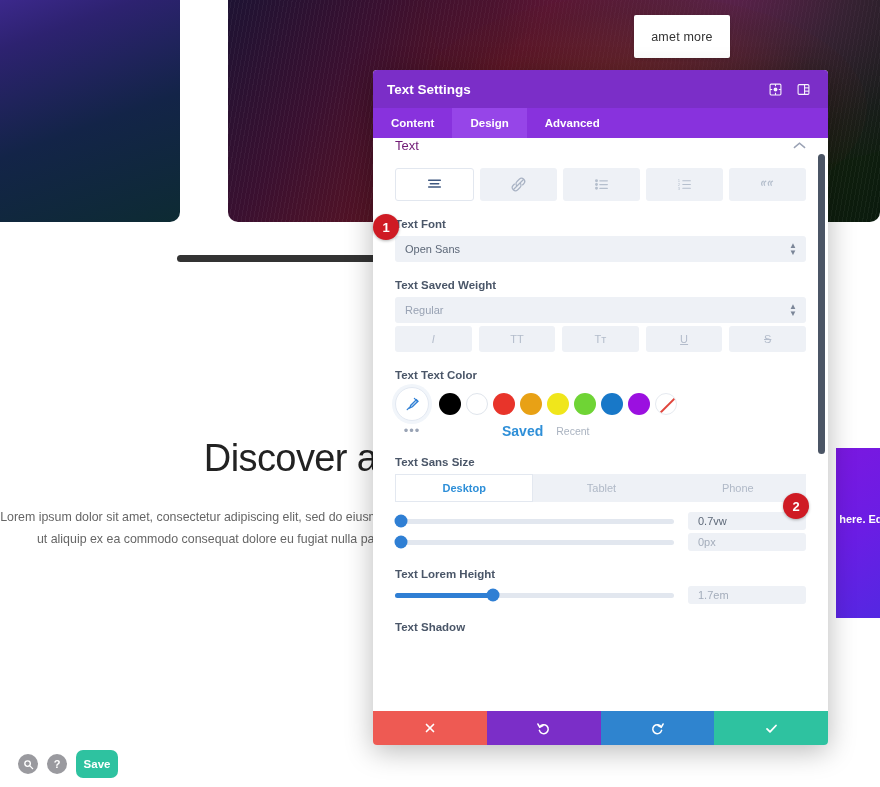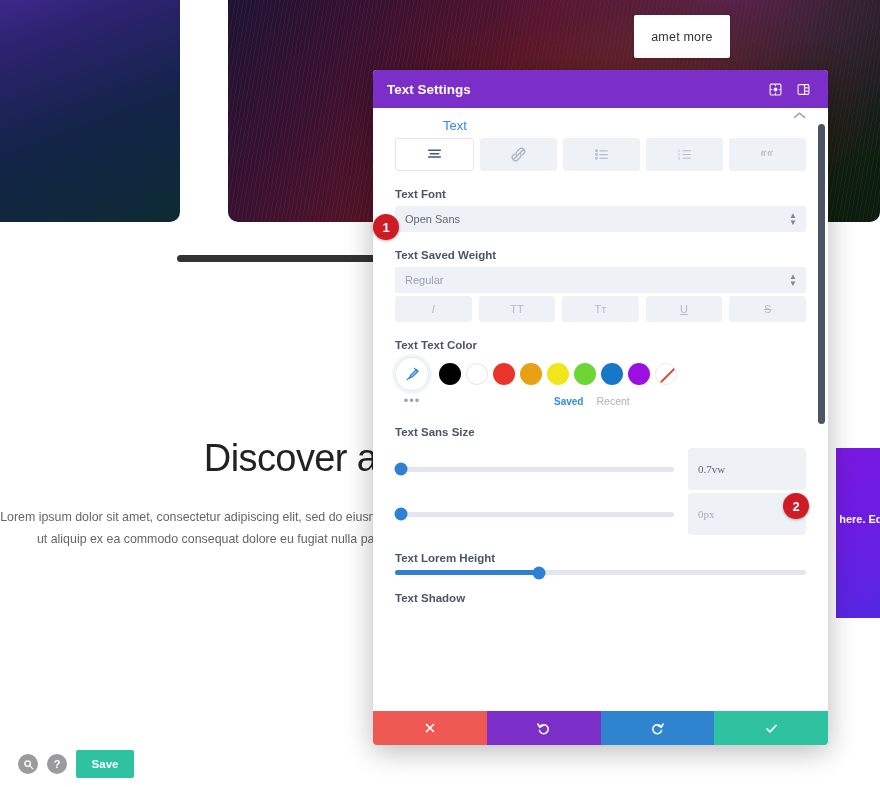--- a/index.html
+++ b/index.html
@@ -72,21 +72,21 @@
 
   
   .fab-row { position: absolute; left: 18px; top: 750px; display: flex; align-items: center; gap: 9px; }
   .fab {
     width: 20px; height: 20px; border-radius: 50%; background: #9a9a9f;
     color: #fff; display: flex; align-items: center; justify-content: center;
     font-size: 11px; font-weight: 700; cursor: pointer;
   }
   .fab svg { display: block; }
   .save-btn {
-    width: 58px; height: 28px; background: #2ec2a0; border: none; border-radius: 2px;
+    width: 42px; height: 28px; background: #2ec2a0; border: none; border-radius: 7px;
     color: #fff; font-size: 11.5px; font-weight: 600; cursor: pointer;
     display: flex; align-items: center; justify-content: center;
   }
 
   
   .modal {
     position: absolute; left: 373px; top: 70px; width: 455px; height: 675px;
     background: #ffffff; border-radius: 4px;
     box-shadow: 0 6px 28px rgba(0,0,0,0.28);
     display: flex; flex-direction: column; overflow: hidden;
@@ -109,22 +109,22 @@
     background: transparent;
   }
   .tab.active { background: #9645e8; }
 
   .modal-body {
     position: relative; flex: 1 1 auto; overflow: hidden; background: #fff;
   }
   .scroll-inner { position: absolute; left: 0; top: 0; right: 0; padding: 0 22px 0 22px; }
 
   .section-head {
-    position: relative; padding-top: 10px; height: 22px;
-    color: #3b82f6; font-size: 13px; overflow: hidden; margin-left: 48px;
+    position: relative; padding-top: 0; height: 22px;
+    color: #701a75; font-size: 13px; overflow: hidden;
   }
   .section-head .chev { position: absolute; right: 0; top: 0px; color: #9aa2b4; font-size: 13px; }
 
   .fmt-row { display: flex; gap: 6px; margin-top: 8px; }
   .fmt-btn {
     flex: 1; height: 33px; background: #eef1f6; border: none; border-radius: 3px;
     display: flex; align-items: center; justify-content: center; cursor: pointer;
     color: #9aa5bb;
   }
   .fmt-btn.active { background: #ffffff; border: 1px solid #e2e7ef; color: #3f5880; }
@@ -161,42 +161,42 @@
   .swatch.white { background: #fff; border: 1px solid #e0e5ec; }
   .swatch.none {
     background: #fff; border: 1px solid #e6eaf0; position: relative; overflow: hidden;
   }
   .swatch.none::after {
     content: ""; position: absolute; left: 50%; top: -3px; width: 1.5px; height: 30px;
     background: #e0453c; transform: rotate(45deg); transform-origin: center;
   }
   .color-meta { display: flex; align-items: center; margin-top: 2px; height: 16px; position: relative; }
   .dots { font-size: 13px; color: #9aa4b5; letter-spacing: 1px; width: 34px; text-align: center; margin-right: 5px; line-height: 8px;}
-  .saved-link { font-size: 10px; font-weight: 700; color: #2e8fd8; cursor: pointer; margin-left: 120px; }
+  .saved-link { font-size: 14px; font-weight: 700; color: #2e8fd8; cursor: pointer; margin-left: 68px; }
   .recent-link { font-size: 10.5px; color: #aab3c0; cursor: pointer; margin-left: 13px; }
 
   .device-row { display: flex; gap: 0px; margin-top: 4px; }
   .device-tab {
     flex: 1; height: 28px; background: #eef1f6; border: none;
     display: flex; align-items: center; justify-content: center;
     font-size: 11px; color: #b0b9c7; cursor: pointer;
   }
   .device-tab.active { background: #ffffff; border: 1px solid #e3e8f0; color: #2e8fd8; font-weight: 700; }
 
   .slider-row { display: flex; align-items: center; margin-top: 10px; gap: 14px; }
   .slider { position: relative; flex: 1; height: 5px; background: #e2e7ef; border-radius: 3px; cursor: pointer; }
   .slider .fill { position: absolute; left: 0; top: 0; height: 5px; background: #2f7fd4; border-radius: 3px; }
   .slider .knob {
     position: absolute; top: 50%; transform: translate(-50%, -50%);
     width: 13px; height: 13px; border-radius: 50%; background: #2f7fd4; cursor: grab;
   }
   .num-box {
-    width: 118px; height: 42px; background: #eef1f6; border-radius: 3px;
+    width: 118px; height: 18px; background: #eef1f6; border-radius: 3px;
     display: flex; align-items: center; padding: 0 10px;
-    font-size: 11px; color: #5d6878; cursor: text; flex: 0 0 auto; font-family: Liberation Serif, serif;
+    font-size: 11px; color: #5d6878; cursor: text; flex: 0 0 auto;
   }
   .num-box.muted { color: #a4adbb; }
 
   .scrollbar-track {
     position: absolute; right: 3px; top: 4px; width: 7px; bottom: 4px;
     background: transparent;
   }
   .scrollbar-thumb {
     position: absolute; right: 0; top: 12px; width: 7px; height: 300px;
     background: #4b5565; border-radius: 4px; cursor: grab;
@@ -272,20 +272,25 @@
       <div class="hdr-icon">
         <svg width="13" height="13" viewBox="0 0 24 24" fill="none" stroke="#fff" stroke-width="2">
           <rect x="2" y="3" width="20" height="18" rx="2"></rect>
           <line x1="14" y1="3" x2="14" y2="21"></line>
           <line x1="14" y1="9" x2="22" y2="9"></line>
             <line x1="14" y1="15" x2="22" y2="15"></line>
         </svg>
       </div>
     </div>
 
+    <div class="modal-tabs">
+      <div class="tab">Content</div>
+      <div class="tab active">Design</div>
+      <div class="tab">Advanced</div>
+    </div>
 
     <div class="modal-body">
       <div class="scroll-inner">
 
         <div class="section-head">
           <span>Text</span>
           <span class="chev">
             <svg width="13" height="9" viewBox="0 0 14 9" fill="none" stroke="#9aa2b4" stroke-width="1.6">
               <polyline points="1,7 7,2 13,7"></polyline>
             </svg>
@@ -377,20 +382,25 @@
           <div class="swatch" style="background:#9b10e0"></div>
           <div class="swatch none"></div>
         </div>
         <div class="color-meta">
           <div class="dots">•••</div>
           <div class="saved-link">Saved</div>
           <div class="recent-link">Recent</div>
         </div>
 
         <div class="field-label">Text Sans Size</div>
+        <div class="device-row">
+          <button class="device-tab active">Desktop</button>
+          <button class="device-tab">Tablet</button>
+          <button class="device-tab">Phone</button>
+        </div>
         <div class="slider-row">
           <div class="slider">
             <div class="fill" style="width:2%"></div>
             <div class="knob" style="left:2%"></div>
           </div>
           <div class="num-box">0.7vw</div>
         </div>
 
         <div class="slider-row" style="margin-top:3px">
           <div class="slider">
@@ -399,20 +409,21 @@
           </div>
           <div class="num-box muted">0px</div>
         </div>
 
         <div class="field-label">Text Lorem Height</div>
         <div class="slider-row" style="margin-top:4px">
           <div class="slider">
             <div class="fill" style="width:35%"></div>
             <div class="knob" style="left:35%"></div>
           </div>
+          <div class="num-box muted">1.7em</div>
         </div>
 
         <div class="field-label">Text Shadow</div>
 
       </div>
 
       <div class="scrollbar-track">
         <div class="scrollbar-thumb"></div>
       </div>
     </div>

